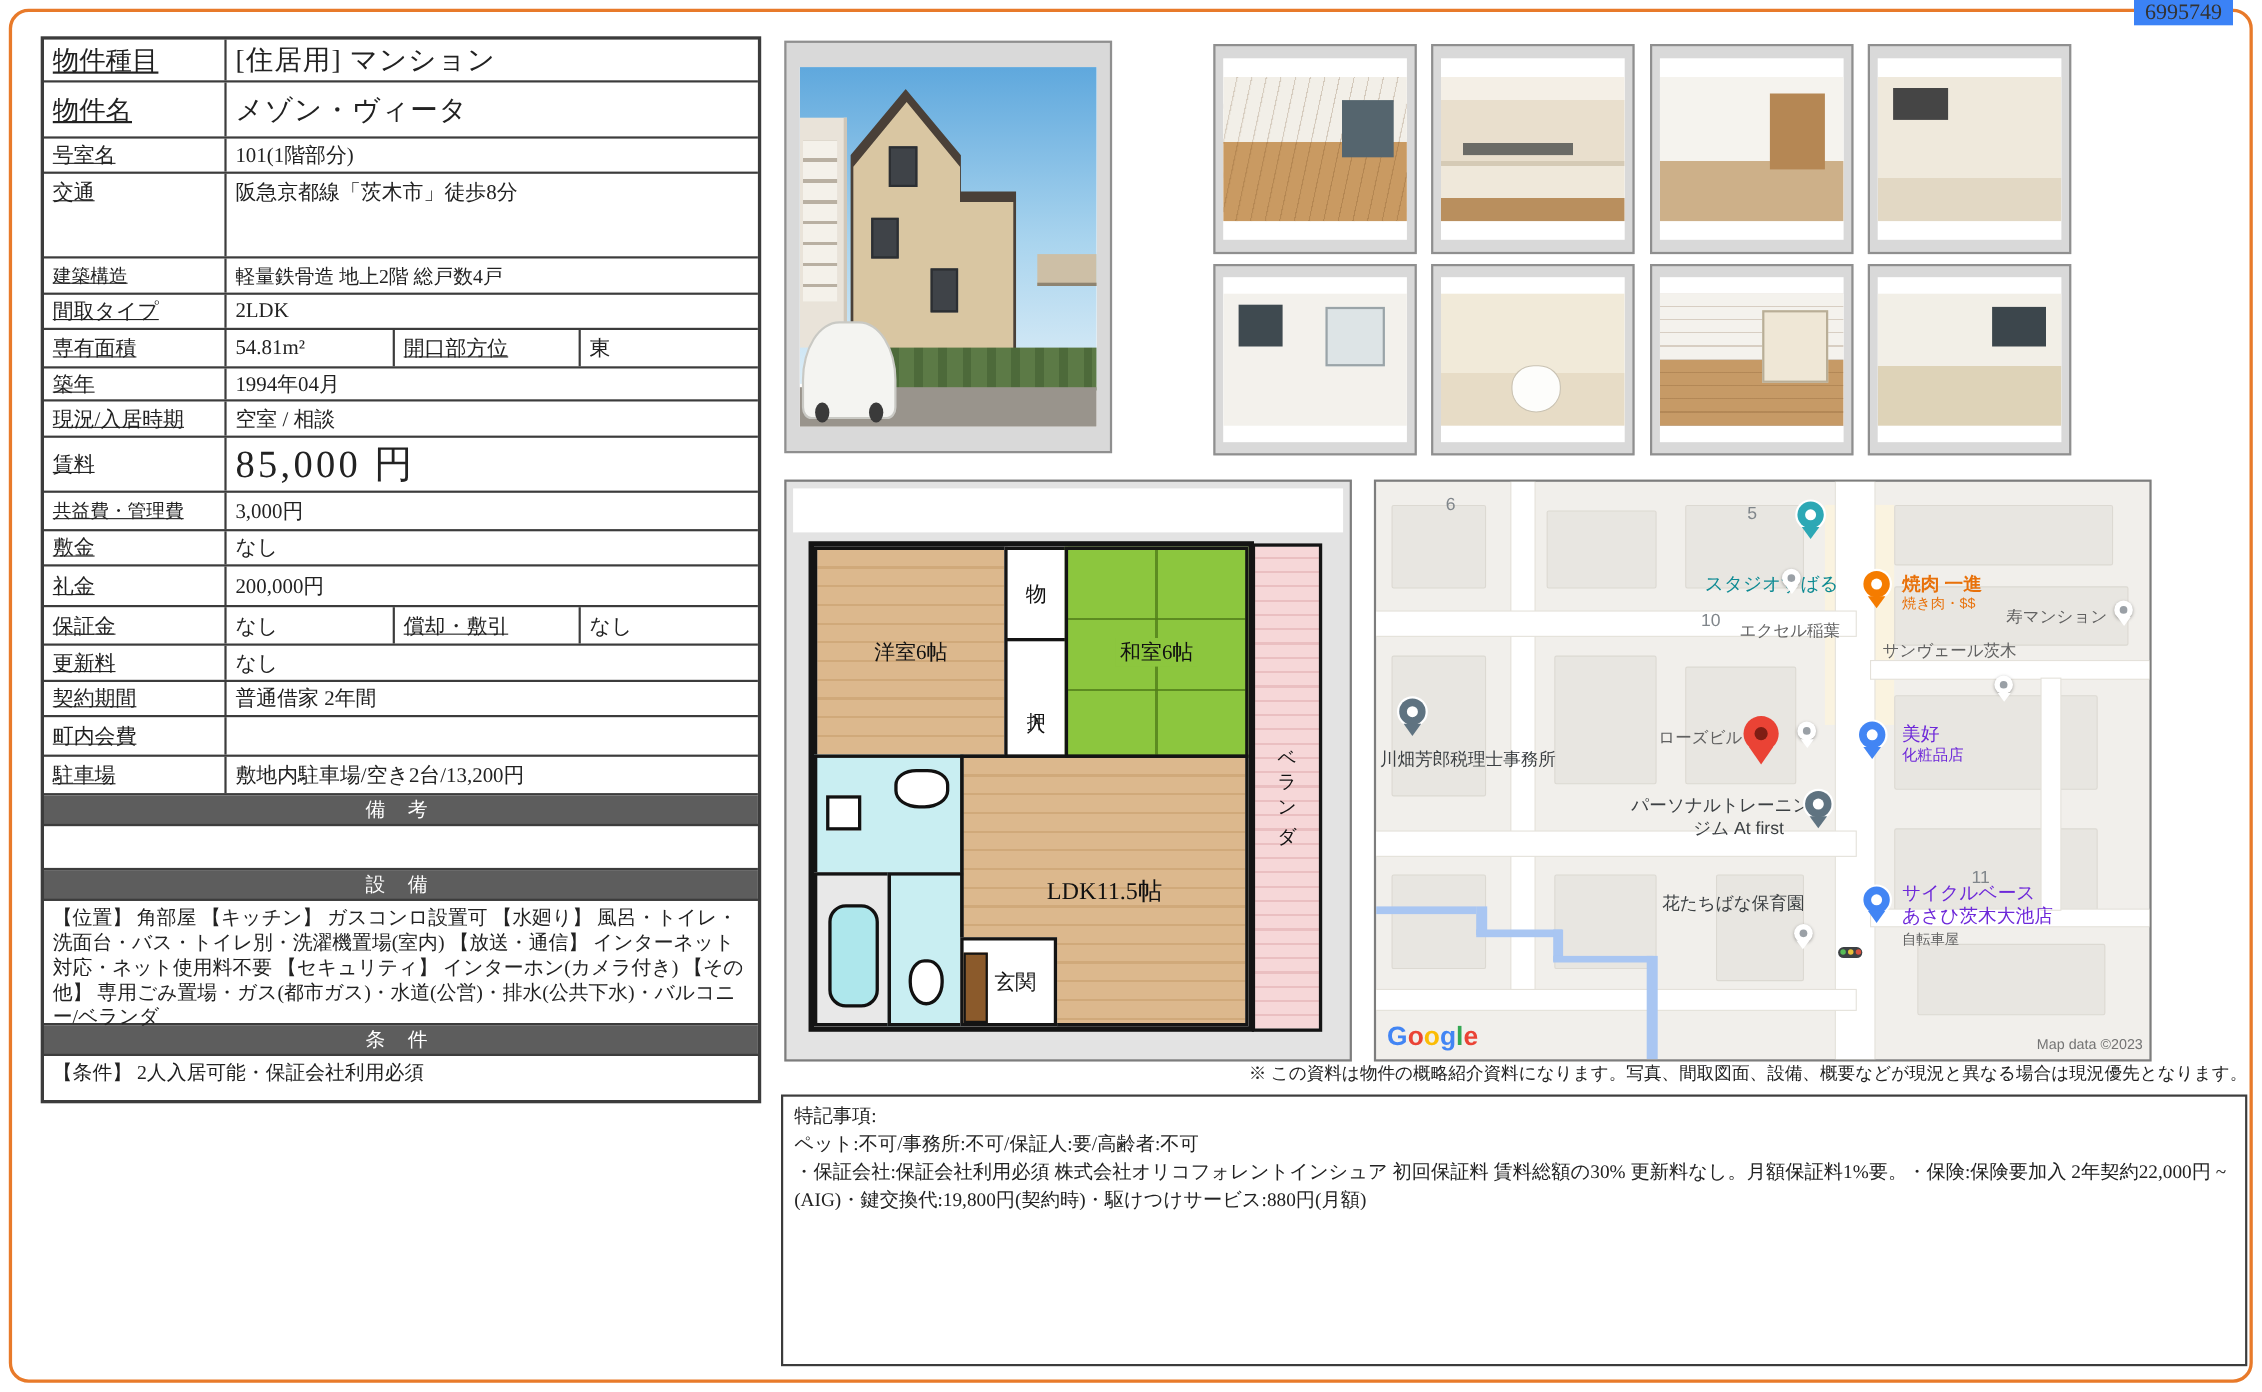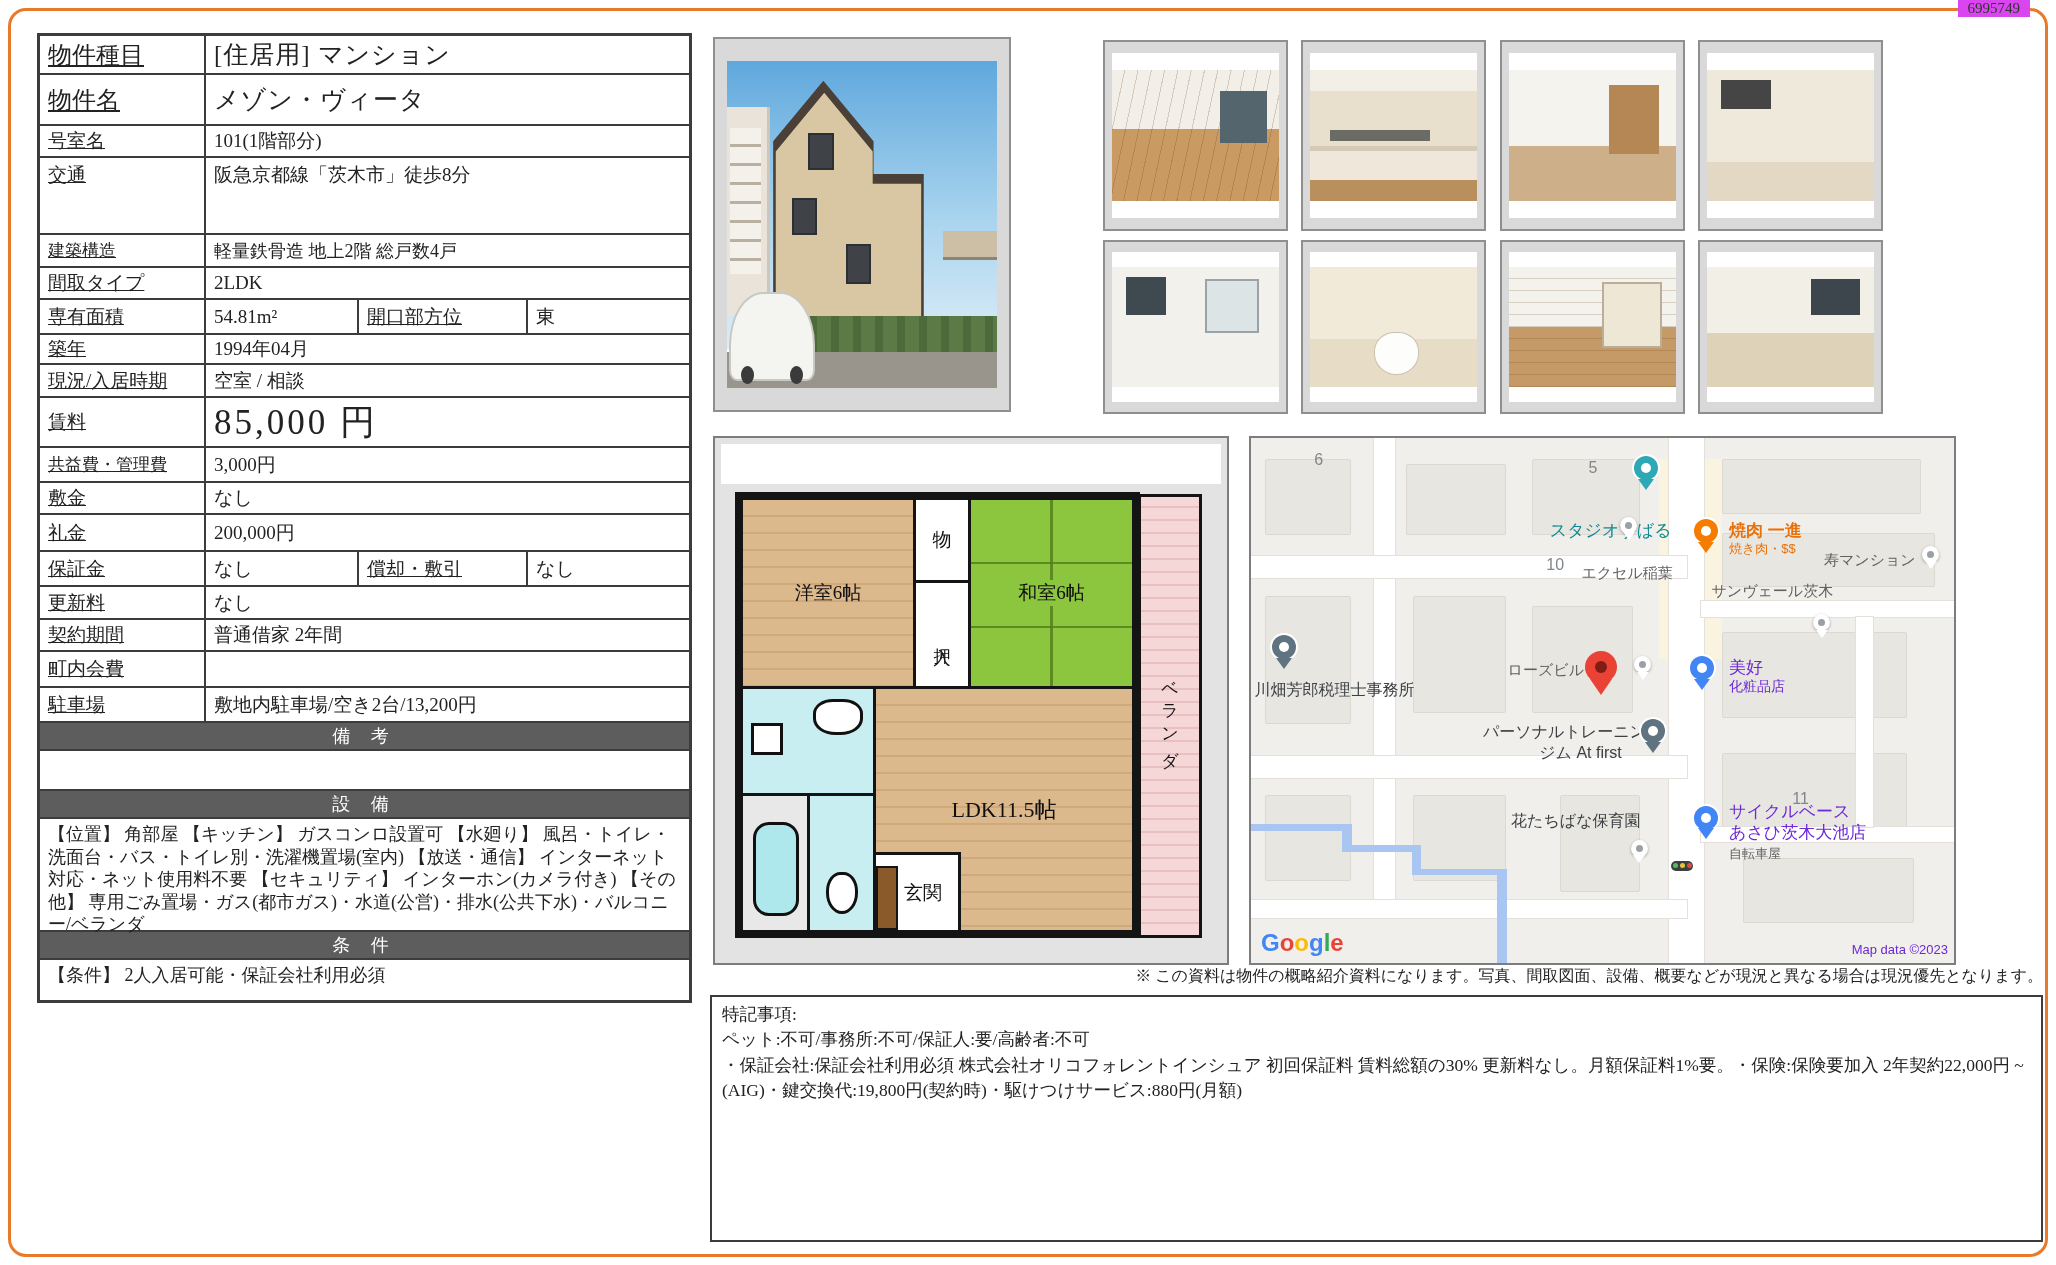--- a/index.html
+++ b/index.html
@@ -1,19 +1,19 @@
 <!DOCTYPE html>
 <html><head>
 <meta charset="utf-8">
 <style>
   html,body{margin:0;padding:0;background:#fff;}
   .page{position:relative;width:2056px;height:1265px;background:#fff;overflow:hidden;
         font-family:"Liberation Serif","DejaVu Serif",serif;color:#222;}
   .frame{position:absolute;left:8px;top:8px;right:8px;bottom:8px;border:3px solid #e87a2a;border-radius:18px;}
-  .docnum{position:absolute;top:0px;right:26px;background:#d946ef;padding:0 10px;font-size:15px;color:#333;z-index:5;}
+  .docnum{position:absolute;top:0px;right:26px;background:#3b82f6;padding:0 10px;font-size:20px;color:#333;z-index:5;}
 
   
   .prop-table{position:absolute;left:37px;top:33px;width:655px;border:3px solid #3c3c3c;background:#fff;box-sizing:border-box;}
   .trow{display:grid;grid-template-columns:166px 1fr;border-bottom:2px solid #3c3c3c;box-sizing:border-box;}
   .trow:last-child{border-bottom:none;}
   .trow4{display:grid;grid-template-columns:166px 153px 169px 1fr;border-bottom:2px solid #3c3c3c;box-sizing:border-box;}
   .th,.td{padding:1px 8px;display:flex;align-items:center;font-size:19px;box-sizing:border-box;overflow:hidden;white-space:nowrap;}
   .th{border-right:2px solid #3c3c3c;text-decoration:underline;}
   .mid{border-right:2px solid #3c3c3c;}
   .r-lg .th{font-size:24px;}
@@ -123,21 +123,21 @@
   .dotpin::after{content:"";position:absolute;left:50%;top:92%;transform:translateX(-50%);
       border:6px solid transparent;border-top:8px solid #fff;}
   .redpin{position:absolute;width:32px;height:32px;border-radius:50%;background:#ea4335;}
   .redpin::before{content:"";position:absolute;inset:10px;background:#7f1d14;border-radius:50%;}
   .redpin::after{content:"";position:absolute;left:50%;top:90%;transform:translateX(-50%);
       border:11px solid transparent;border-top:16px solid #ea4335;}
   .glogo{position:absolute;left:10px;bottom:6px;font-size:24px;font-weight:bold;letter-spacing:0px;}
   .glogo span:nth-child(1){color:#4285F4;} .glogo span:nth-child(2){color:#EA4335;}
   .glogo span:nth-child(3){color:#FBBC05;} .glogo span:nth-child(4){color:#4285F4;}
   .glogo span:nth-child(5){color:#34A853;} .glogo span:nth-child(6){color:#EA4335;}
-  .attrib{position:absolute;right:6px;bottom:6px;font-size:13px;color:#6d28d9;}
+  .attrib{position:absolute;right:6px;bottom:6px;font-size:13px;color:#737373;}
   .tlight{position:absolute;width:22px;height:10px;background:#3c4043;border-radius:5px;display:flex;align-items:center;justify-content:space-around;}
   .tlight i{width:5px;height:5px;border-radius:50%;display:block;}
 
   
   .disclaimer{position:absolute;left:710px;top:966px;width:1333px;text-align:right;font-size:16px;color:#222;}
   .notesbox{position:absolute;left:710px;top:995px;width:1333px;height:247px;border:2px solid #3c3c3c;
      box-sizing:border-box;padding:5px 10px;font-size:17.5px;line-height:1.45;background:#fff;}
 </style>
 </head>
 <body>

